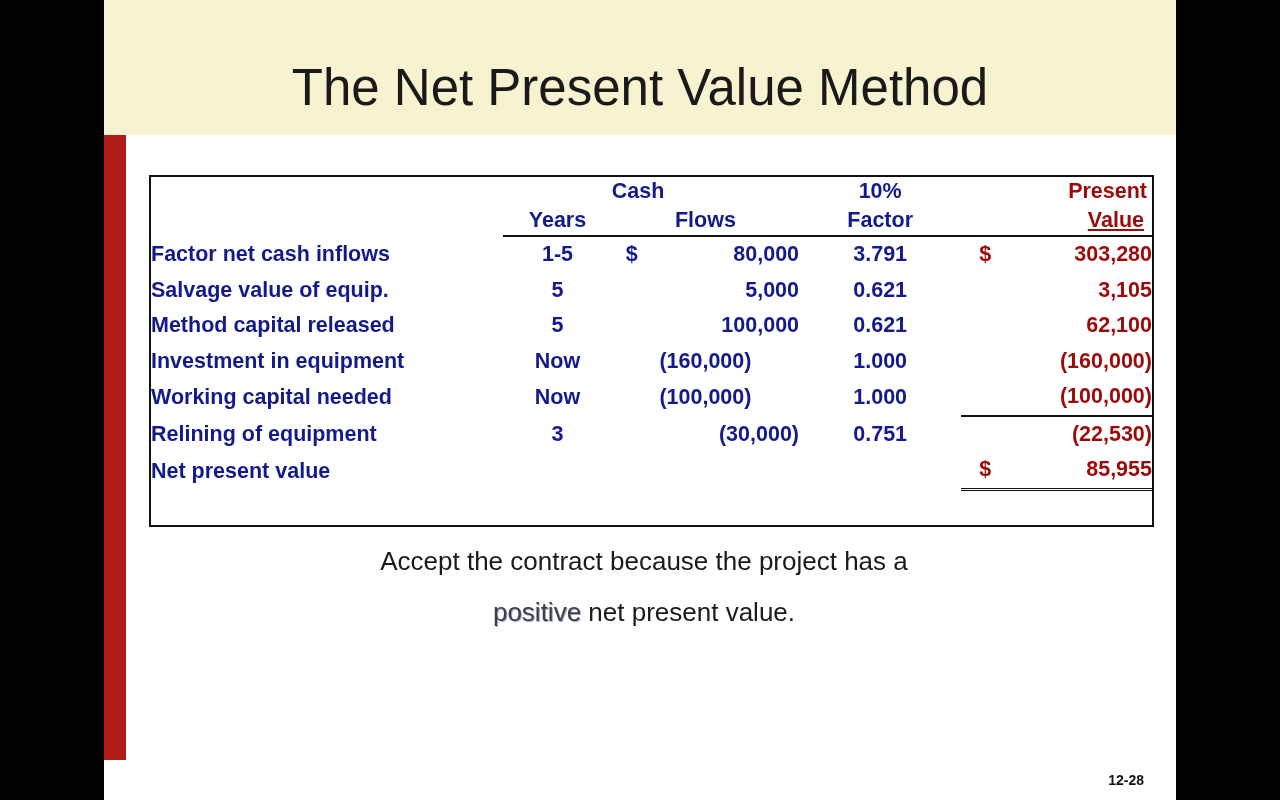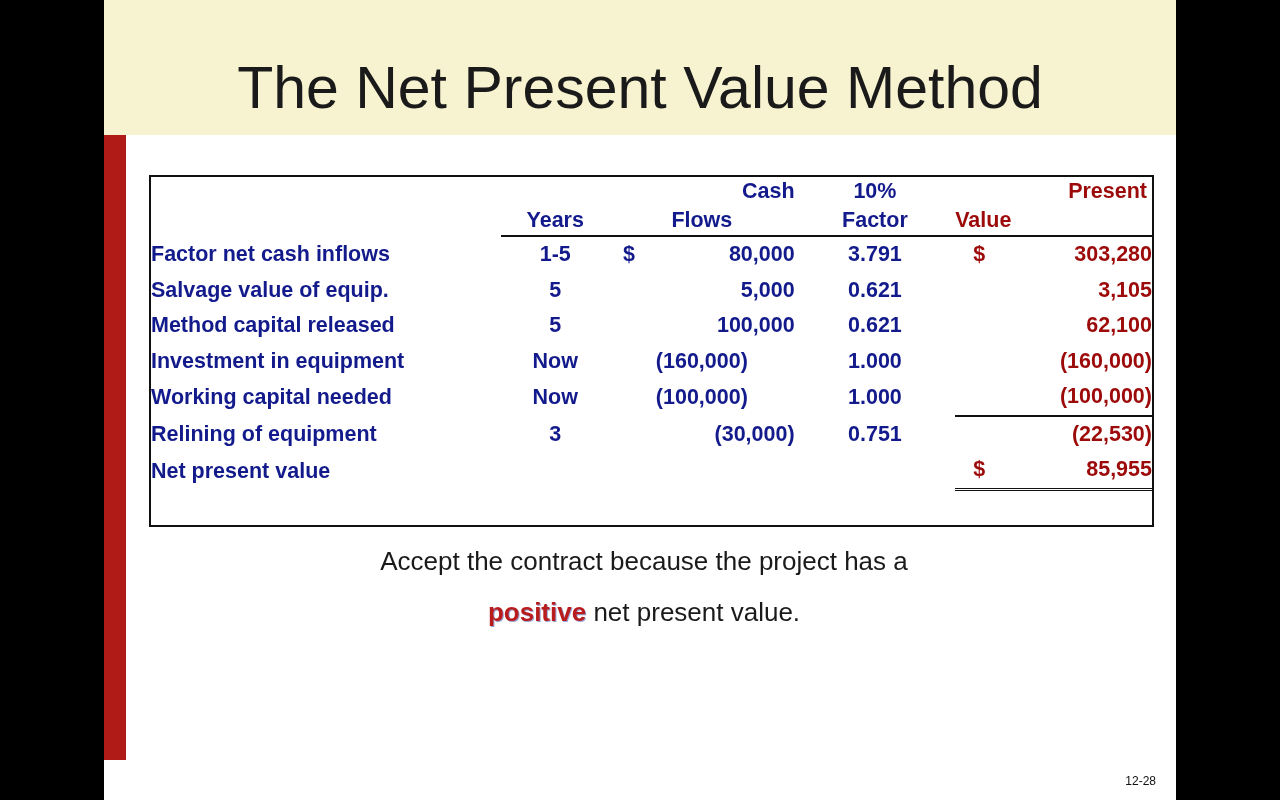--- a/index.html
+++ b/index.html
@@ -29,21 +29,21 @@
     height: 135px;
     background: #f7f2cf;
   }
 
   .title-text {
     position: absolute;
     left: 0;
     top: 62px;
     width: 1072px;
     text-align: center;
-    font-size: 59px;
+    font-size: 51px;
     color: #1a1a1a;
     font-weight: normal;
     letter-spacing: 0px;
     line-height: 52px;
   }
 
   .left-bar {
     position: absolute;
     left: 0;
     top: 135px;
@@ -127,60 +127,59 @@
     position: absolute;
     left: 40px;
     top: 536px;
     width: 1000px;
     text-align: center;
     font-size: 26px;
     color: #1a1a1a;
     line-height: 51px;
   }
   .caption .hl {
-    color: #b91c1c;
+    color: #404040;
     text-shadow: 1px 1px 0 #9aa6d8;
+  }
+
+  .page-num {
+    position: absolute;
+    right: 32px;
+    bottom: 12px;
+    font-size: 14px;
     font-weight: bold;
-  }
-
-  .page-num {
-    position: absolute;
-    right: 20px;
-    bottom: 12px;
-    font-size: 12px;
-    font-weight: normal;
     color: #111111;
   }
 </style>
 </head>
 <body>
 
 <div class="slide">
 
   <div class="title-band"></div>
   <div class="title-text">The Net Present Value Method</div>
 
   <div class="left-bar"></div>
 
   <div class="table-box">
     <table class="npv">
       <thead>
         <tr>
           <th class="hdr-cell hdr-top col-label"></th>
           <th class="hdr-cell hdr-top col-years"></th>
-          <th class="hdr-cell hdr-top col-flows" style="text-align:right;padding-right:0;">Cash</th>
+          <th class="hdr-cell hdr-top col-flows" style="text-align:left;padding-right:0;">Cash</th>
           <th class="hdr-cell hdr-top col-factor">10%</th>
           <th class="hdr-cell hdr-top col-pv" style="text-align:right;padding-right:5px;">Present</th>
         </tr>
         <tr>
           <th class="hdr-cell col-label"></th>
           <th class="hdr-cell hdr-underline col-years">Years</th>
           <th class="hdr-cell hdr-underline col-flows" style="text-align:center;padding-right:0;">Flows</th>
           <th class="hdr-cell hdr-underline col-factor">Factor</th>
-          <th class="hdr-cell hdr-underline col-pv" style="text-align:left;padding-right:16px;">Value</th>
+          <th class="hdr-cell hdr-underline col-pv" style="text-align:right;padding-right:8px;text-decoration:underline;">Value</th>
         </tr>
       </thead>
       <tbody>
 
         <tr class="row">
           <td class="col-label">Factor net cash inflows</td>
           <td class="col-years">1-5</td>
           <td class="col-flows">
             <div class="cur-wrap">
               <span class="cur">$</span>

